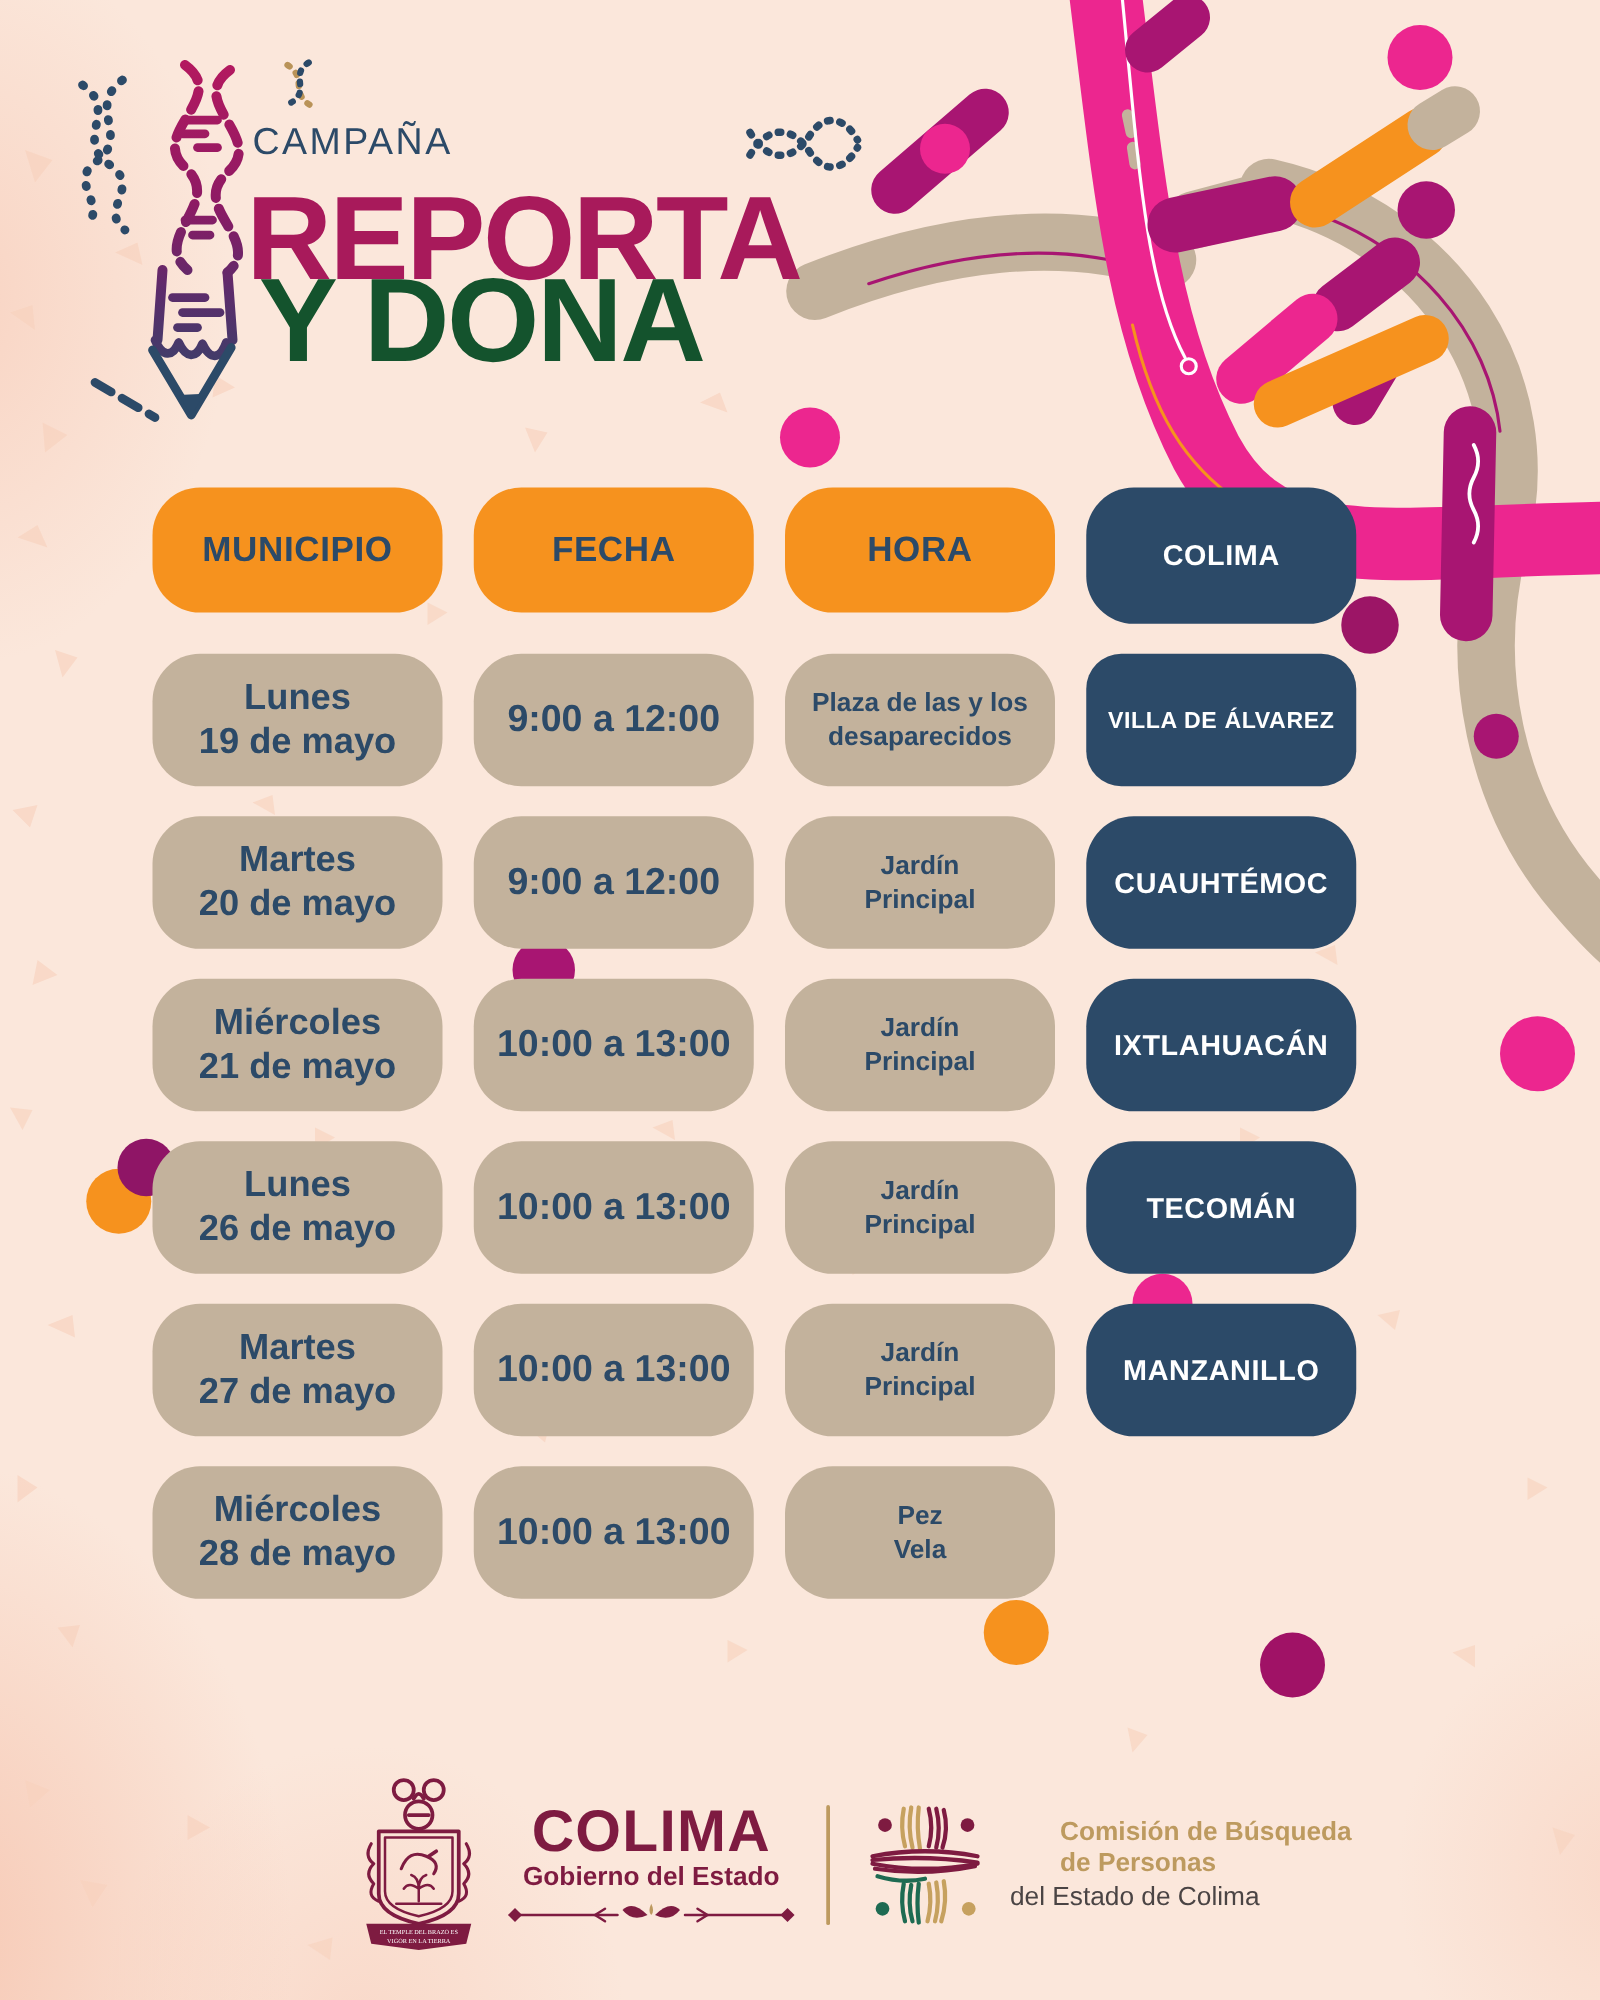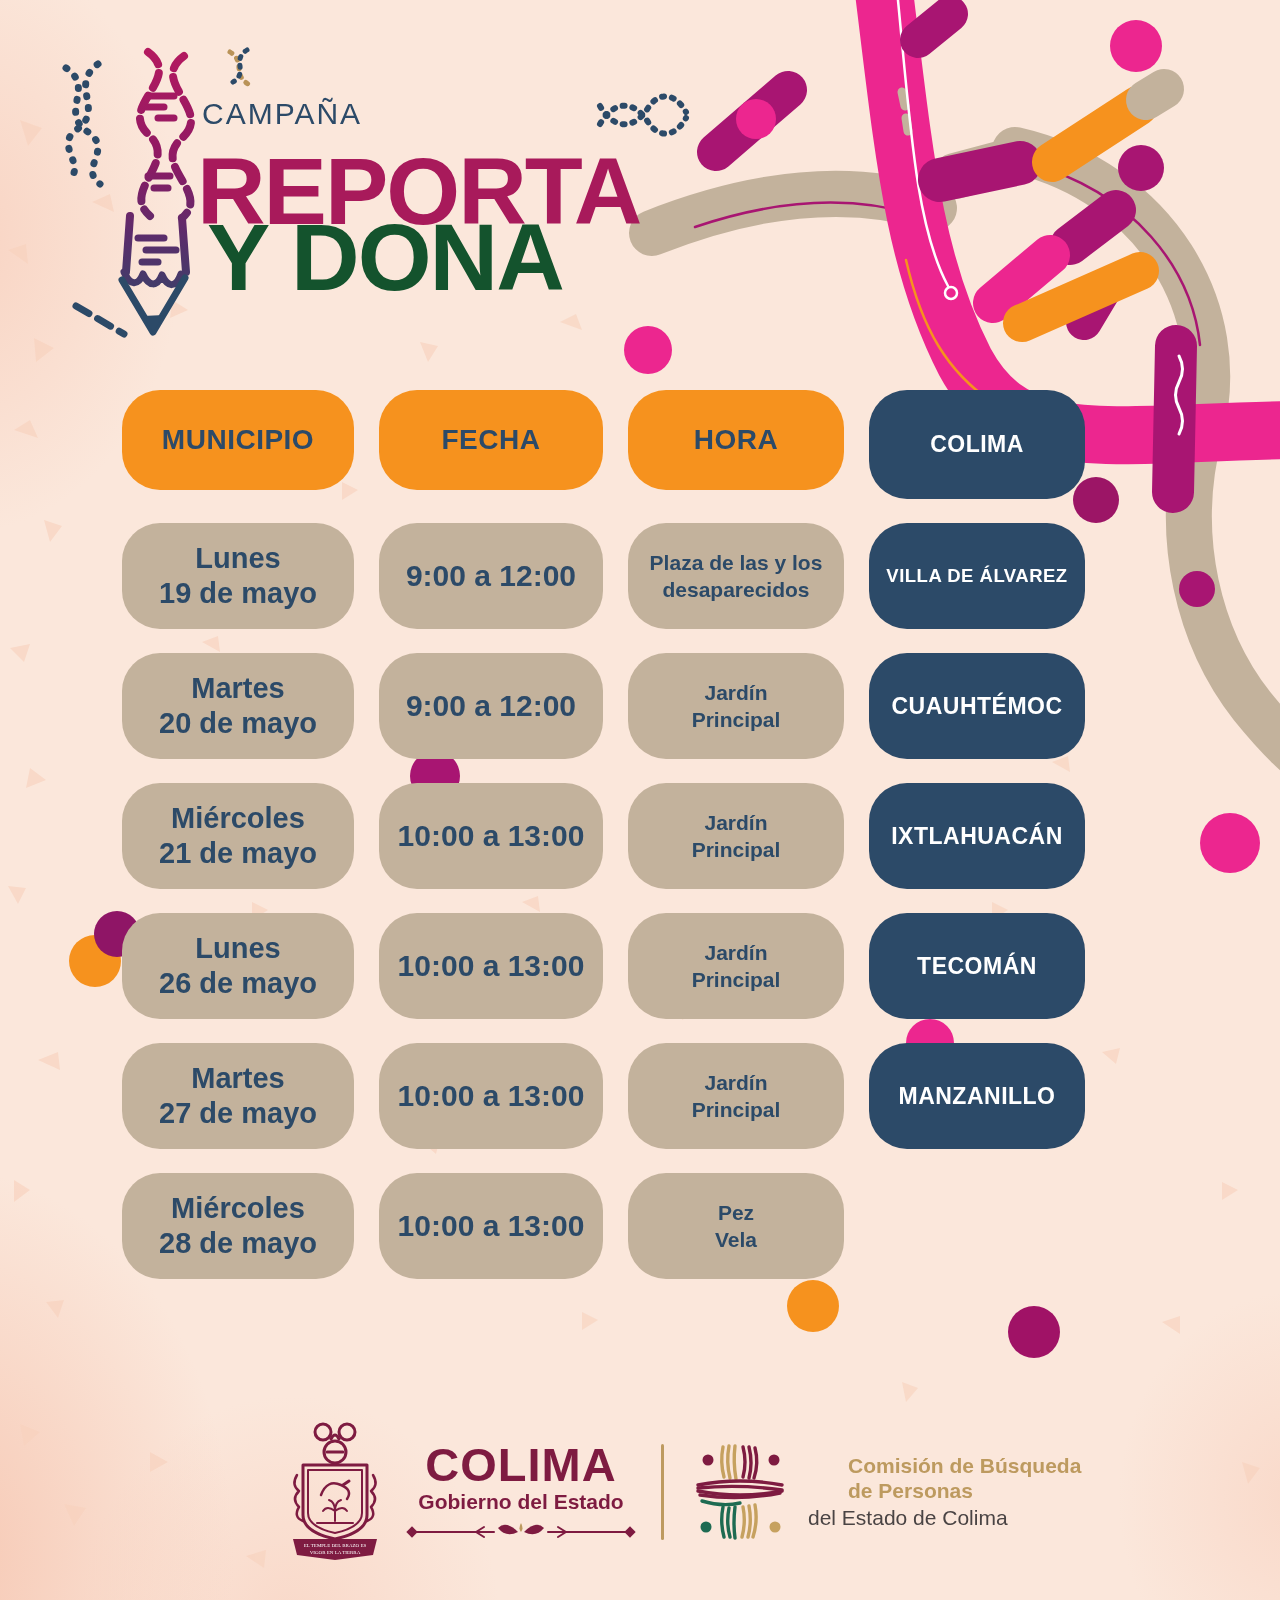--- a/index.html
+++ b/index.html
@@ -29,21 +29,21 @@
     grid-template-columns:232px 224px 216px 216px;
     grid-template-rows:109px repeat(6,106px);
     column-gap:25px; row-gap:24px;
   }
   .pill, .cell {
     border-radius:38px;
     display:flex; flex-direction:column; align-items:center; justify-content:center;
   }
   .pill-header { background:#F6921E; color:#2C4A68; font-weight:bold; font-size:28px; letter-spacing:.5px; height:100px; align-self:start; }
   .pill-muni   { background:#2C4A68; color:#FFFFFF; font-weight:bold; font-size:23px; letter-spacing:.5px; padding:0 10px; }
-  .pill-muni.small { font-size:18.5px; }
+  .pill-muni.small { font-size:18.5px;border-radius:28px; }
   .cell-tan    { background:#C3B29C; color:#2C4A68; font-weight:bold; }
   .fecha-l1, .fecha-l2 { font-size:29px; line-height:1.2; }
   .hora-text   { font-size:30px; }
   .lugar-l1, .lugar-l2 { font-size:21px; line-height:1.3; }
 
   
   .footer { position:absolute; left:283px; top:1412px; height:160px; display:flex; align-items:center; z-index:2; }
   .coat { width:104px; height:146px; }
   .state-text { margin-left:16px; width:236px; display:flex; flex-direction:column; align-items:center; }
   .state-name { font-size:47px; font-weight:bold; letter-spacing:1px; color:#7E1B41; line-height:1; }

